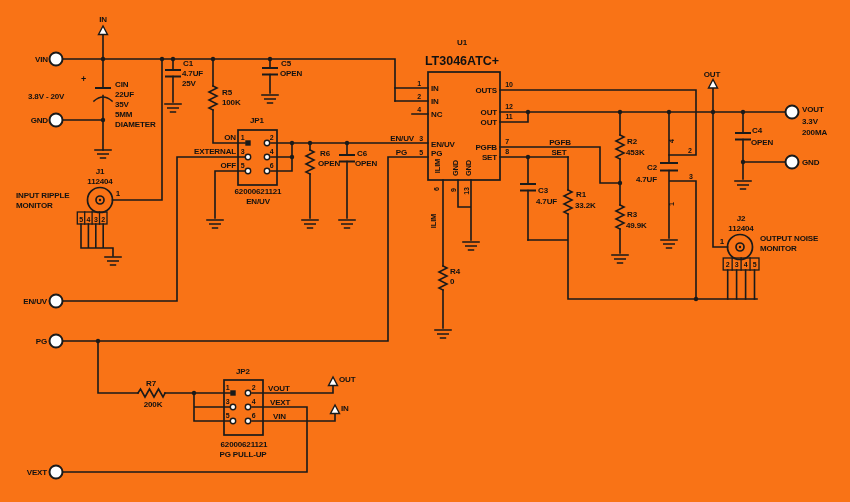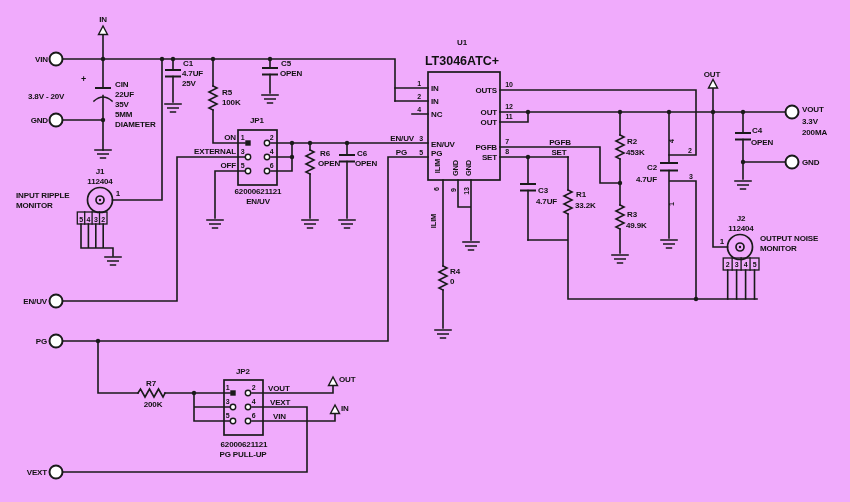--- a/index.html
+++ b/index.html
@@ -1,16 +1,16 @@
 <!DOCTYPE html>
 <html><head>
 <meta charset="utf-8">
 <style>
   html,body{margin:0;padding:0;background:#fff;}
-  #page{position:relative;width:850px;height:502px;background:#f0abfc;overflow:hidden;}
+  #page{position:relative;width:850px;height:502px;background:#f97316;overflow:hidden;}
   svg{display:block;}
   .t{font-family:"Liberation Sans",sans-serif;font-weight:bold;font-size:8px;fill:#111;letter-spacing:-0.15px;}
   .t7{font-size:7px;}
   .t75{font-size:7.5px;}
   .t9{font-size:9px;}
   .t12{font-size:12.5px;letter-spacing:0;}
   .w{stroke:#1a1a1a;stroke-width:1.6;fill:none;stroke-linecap:square;}
   .w2{stroke:#1a1a1a;stroke-width:2;fill:none;stroke-linecap:butt;}
   .box{stroke:#1a1a1a;stroke-width:1.7;fill:none;}
   .termc{fill:#fff;stroke:#1a1a1a;stroke-width:2;}

